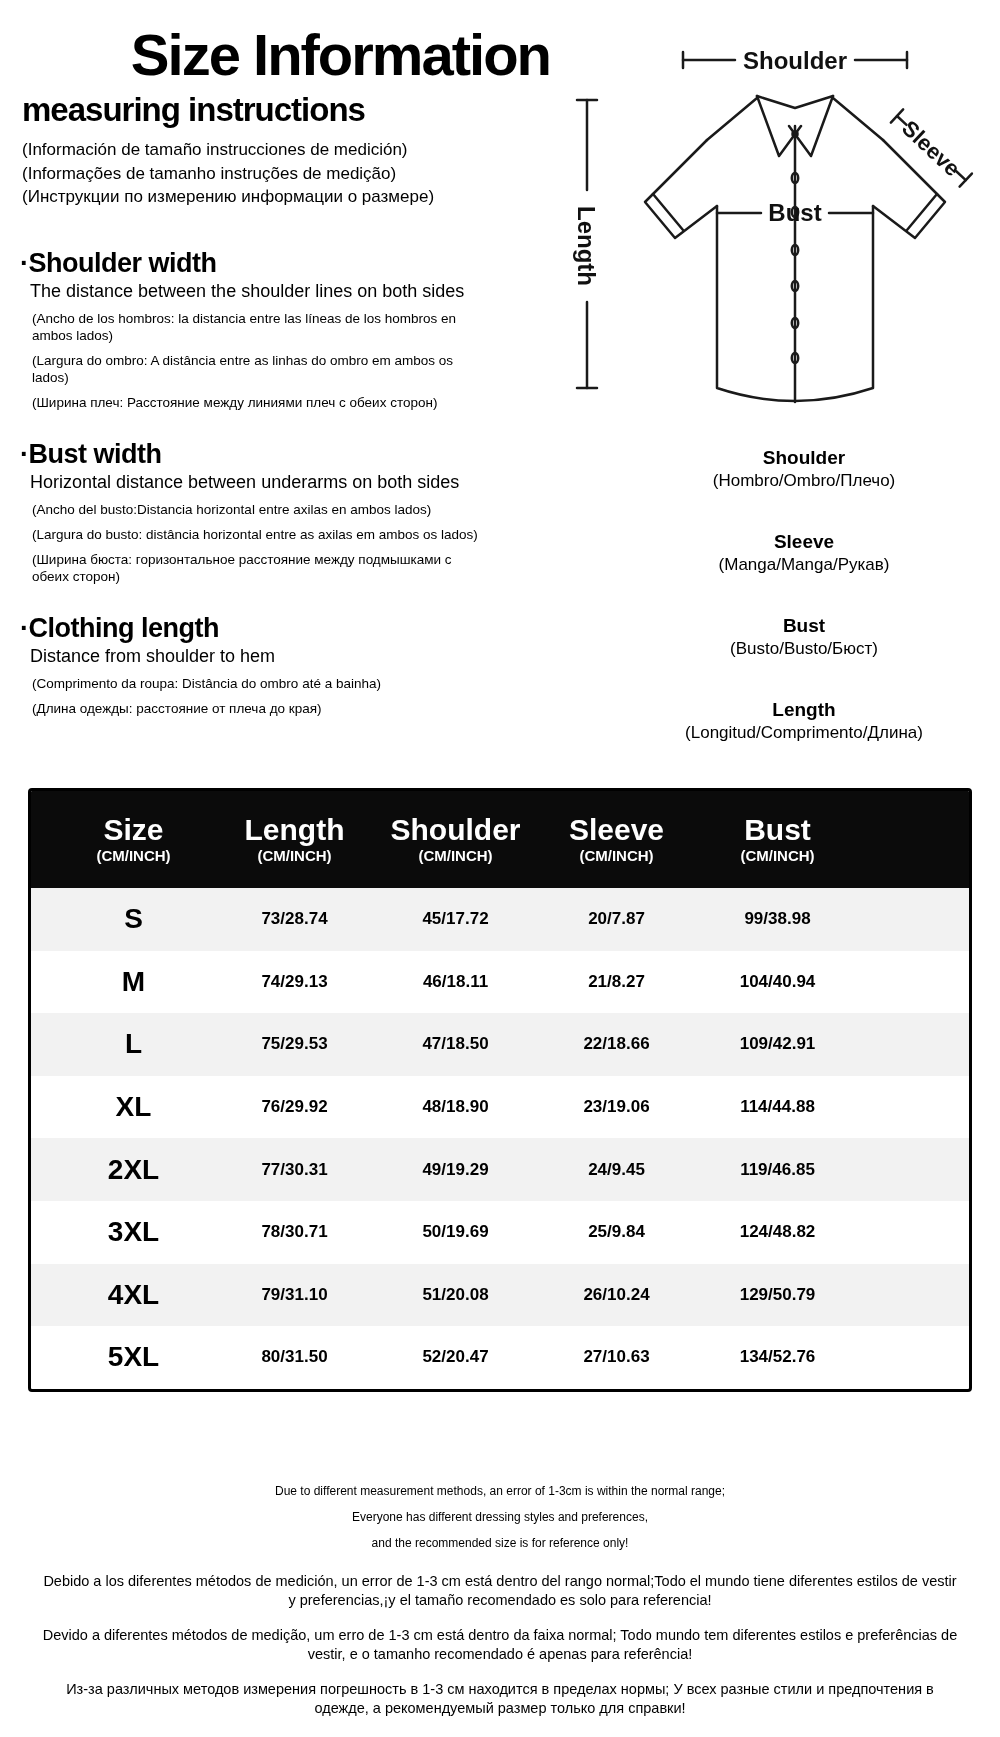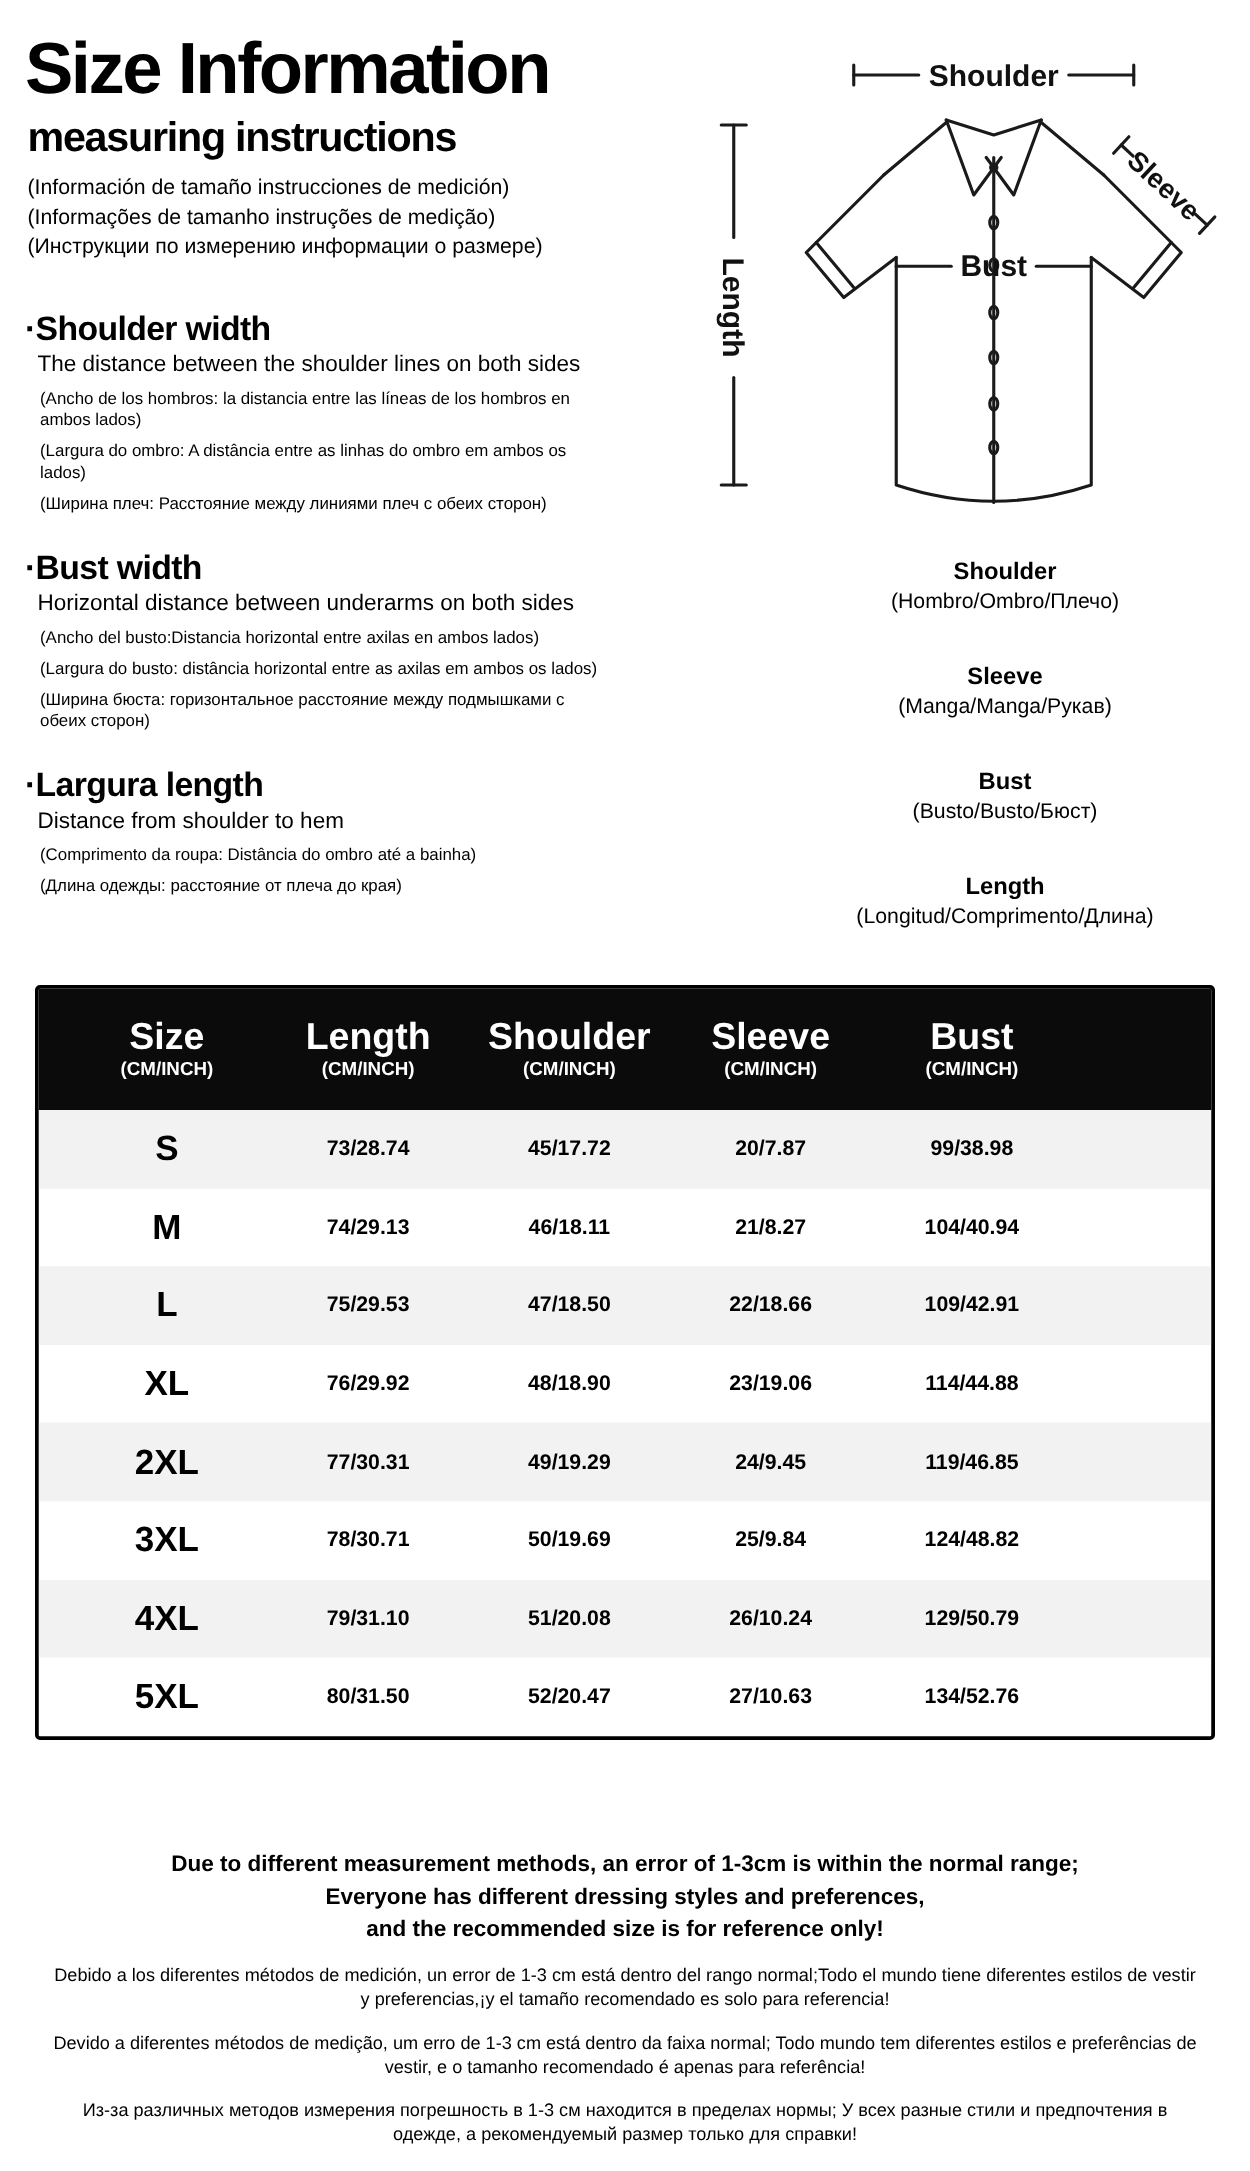--- a/index.html
+++ b/index.html
@@ -2,21 +2,21 @@
 <html><head>
 <meta charset="utf-8">
 <style>
   html,body{margin:0;padding:0;}
   body{
     width:1000px;height:1737px;position:relative;background:#ffffff;color:#000;
     font-family:"Liberation Sans", sans-serif;overflow:hidden;
   }
   
   .page-header{position:absolute;left:20px;top:0;width:530px;}
-  .page-title{margin:24px 0 0;font-size:58px;line-height:62px;font-weight:700;letter-spacing:-2px;}
+  .page-title{margin:24px 0 0;font-size:58px;line-height:62px;font-weight:700;letter-spacing:-2px;text-align:right;}
   .page-subtitle{margin:6px 0 0 2px;font-size:33px;line-height:36px;font-weight:700;letter-spacing:-1px;}
   .title-trans{margin:0 0 0 2px;font-size:17px;line-height:23.5px;}
   .title-trans-wrap{margin-top:10px;}
   
   .sections{position:absolute;left:20px;top:248px;width:512px;}
   .m-section{margin:0 0 28px;}
   .m-section h3{margin:0;font-size:27px;line-height:30px;font-weight:700;letter-spacing:-0.5px;}
   .m-desc{margin:2px 0 0 10px;font-size:18px;line-height:22px;}
   .m-trans{margin:8px 0 0 12px;font-size:13.5px;line-height:17px;max-width:452px;}
   
@@ -36,21 +36,21 @@
   .t-head{background:#0b0b0b;color:#fff;height:97px;align-items:center;}
   .t-head .h-cell{display:flex;flex-direction:column;align-items:center;justify-content:center;}
   .h-label{font-size:30px;font-weight:700;line-height:32px;}
   .h-unit{font-size:15px;font-weight:700;line-height:20px;}
   .t-row{height:62.6px;align-items:center;font-weight:700;}
   .t-row>div{text-align:center;font-size:17px;}
   .t-row .c-size{font-size:28px;}
   .t-body .t-row:nth-child(odd){background:#f2f2f2;}
   
   .disclaimer{position:absolute;left:30px;top:1478px;width:940px;text-align:center;}
-  .disc-en{font-size:18px;line-height:26px;font-weight:700;}
+  .disc-en{font-size:12px;line-height:26px;font-weight:400;}
   .disc-p{margin:16px auto 0;font-size:14.5px;line-height:19px;max-width:920px;}
 </style>
 </head>
 <body>
 
 <header class="page-header">
   <h1 class="page-title">Size Information</h1>
   <h2 class="page-subtitle">measuring instructions</h2>
   <div class="title-trans-wrap">
     <p class="title-trans">(Información de tamaño instrucciones de medición)</p>
@@ -68,21 +68,21 @@
     <p class="m-trans">(Ширина плеч: Расстояние между линиями плеч с обеих сторон)</p>
   </div>
   <div class="m-section">
     <h3>·Bust width</h3>
     <p class="m-desc">Horizontal distance between underarms on both sides</p>
     <p class="m-trans">(Ancho del busto:Distancia horizontal entre axilas en ambos lados)</p>
     <p class="m-trans">(Largura do busto: distância horizontal entre as axilas em ambos os lados)</p>
     <p class="m-trans">(Ширина бюста: горизонтальное расстояние между подмышками с обеих сторон)</p>
   </div>
   <div class="m-section">
-    <h3>·Largura length</h3>
+    <h3>·Clothing length</h3>
     <p class="m-desc">Distance from shoulder to hem</p>
     <p class="m-trans">(Comprimento da roupa: Distância do ombro até a bainha)</p>
     <p class="m-trans">(Длина одежды: расстояние от плеча до края)</p>
   </div>
 </section>
 
 <figure class="shirt-figure">
   <svg viewBox="0 0 450 398">
     <g stroke="#1a1a1a" stroke-width="2.5" fill="none" stroke-linecap="round" stroke-linejoin="round">
 

